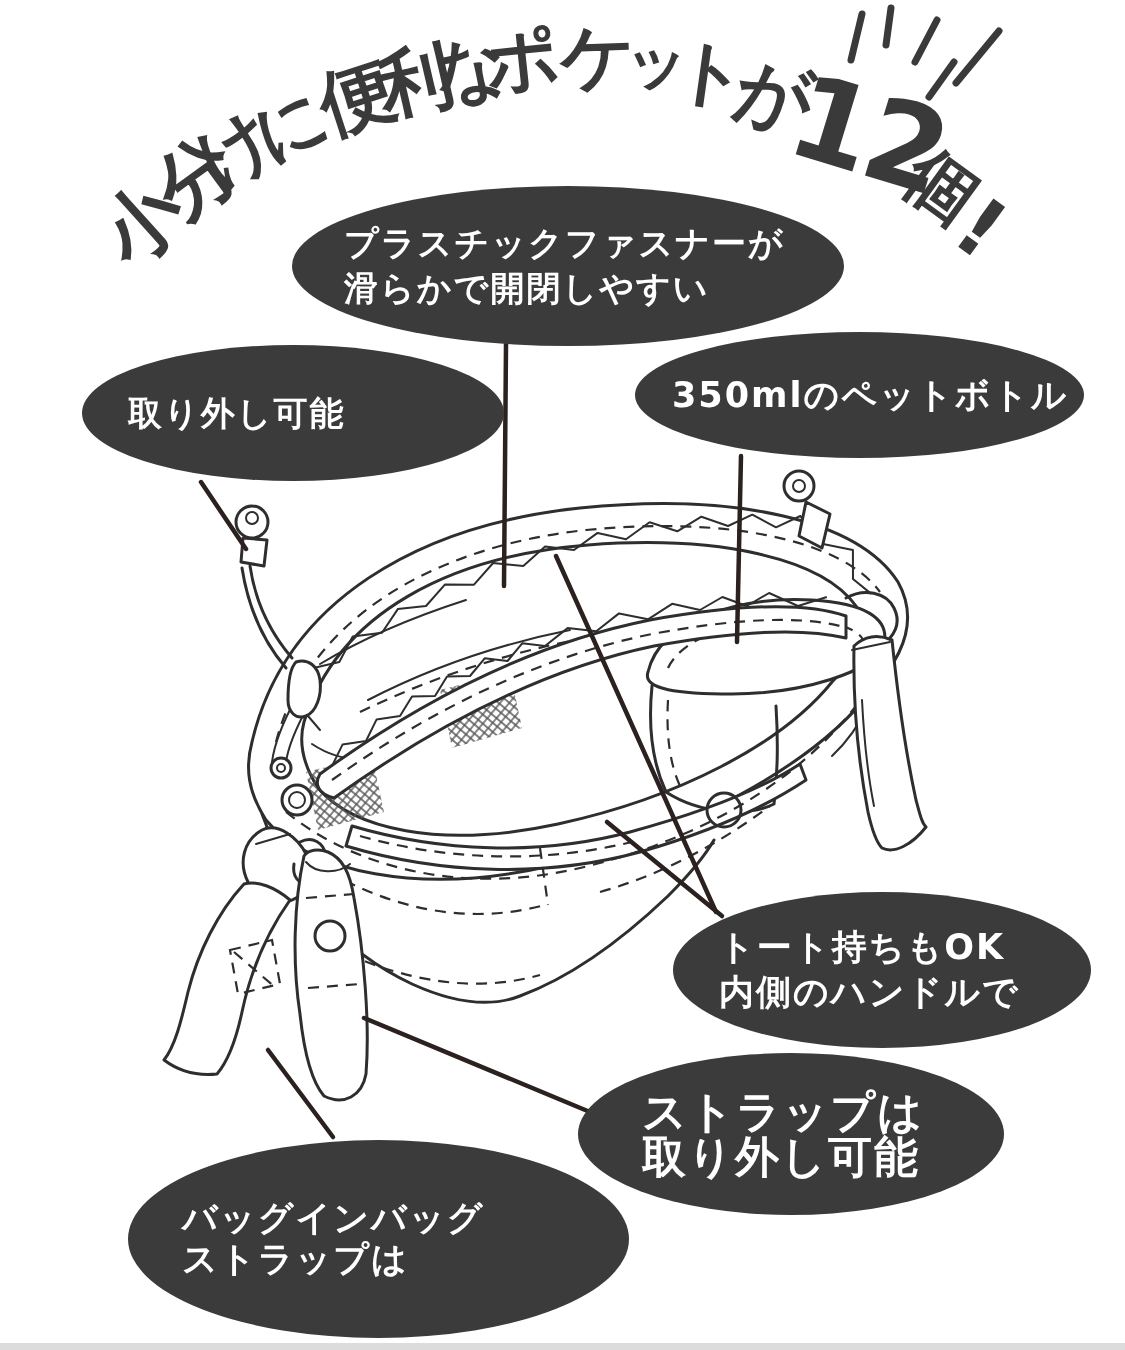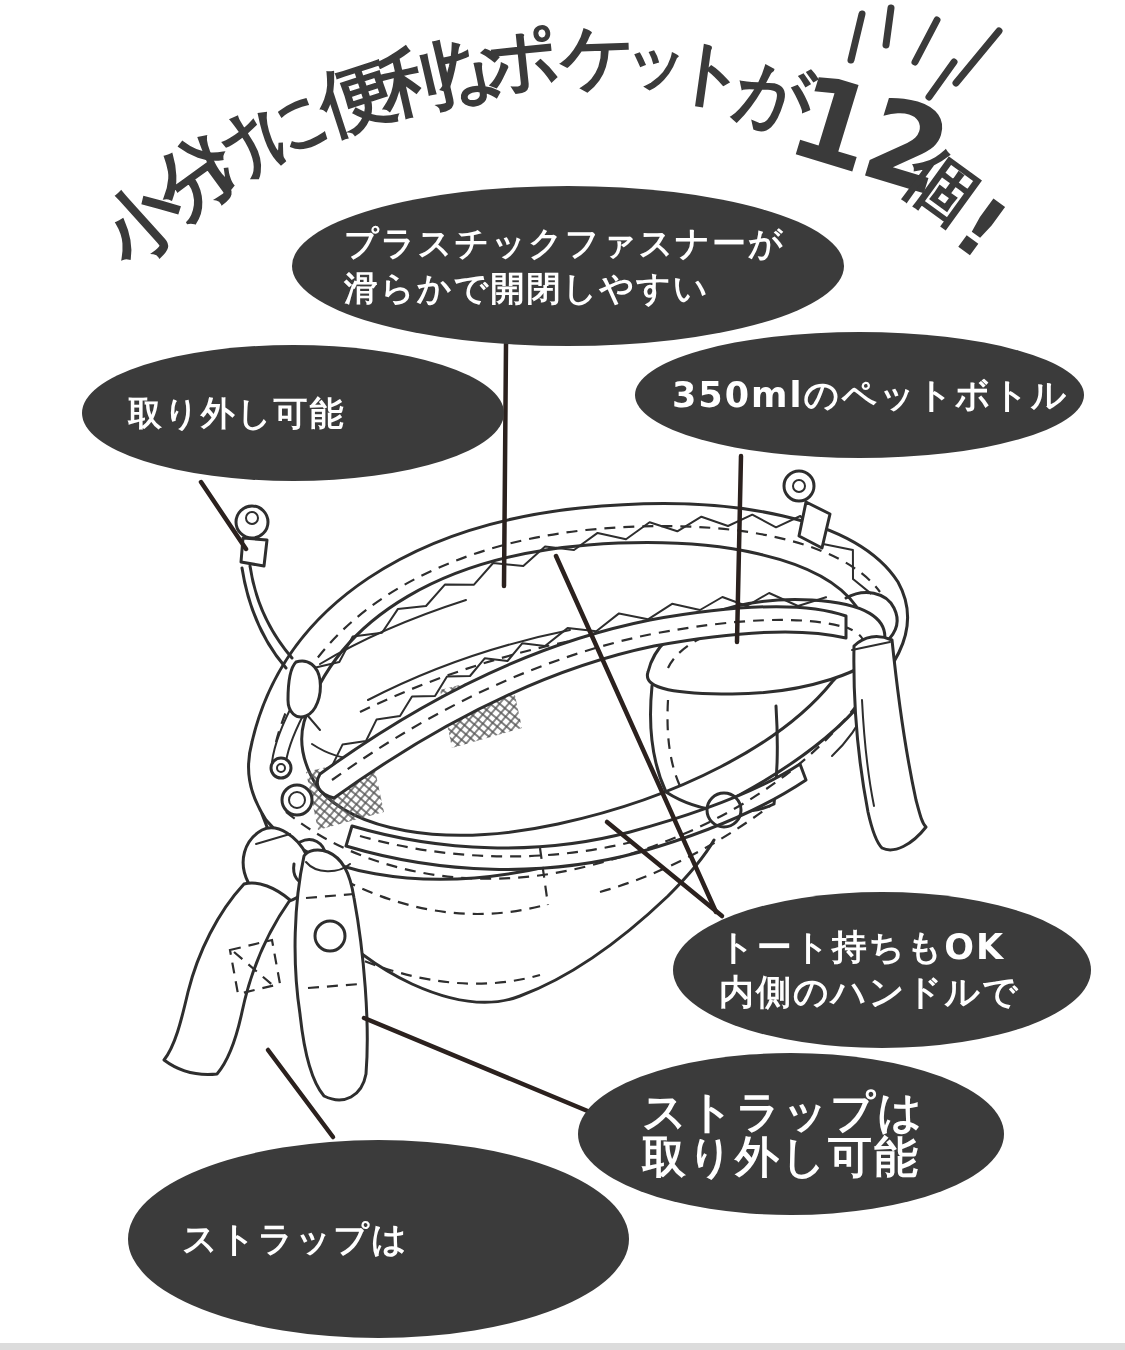--- a/index.html
+++ b/index.html
@@ -216,17 +216,18 @@
   </div>
   <div class="bubble b4">
     <div class="ln">トート持ちもOK</div>
     <div class="ln">内側のハンドルで</div>
   </div>
   <div class="bubble b5">
     <div class="ln">ストラップは</div>
     <div class="ln">取り外し可能</div>
   </div>
   <div class="bubble b6">
+    <div class="ln">バッグインバッグ</div>
     <div class="ln">ストラップは</div>
   </div>
 
   <div class="footer-strip"></div>
 </div>
 
 </body></html>

